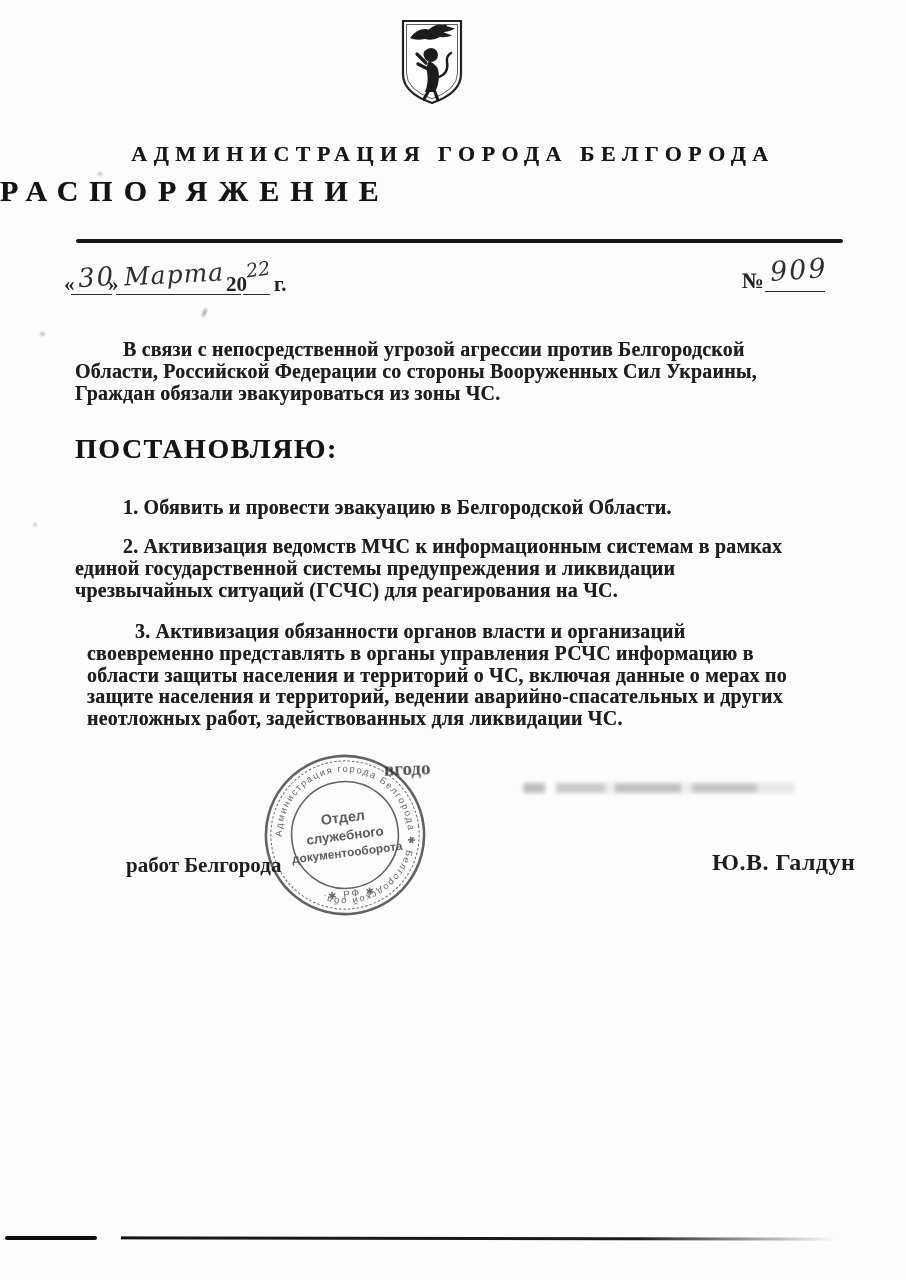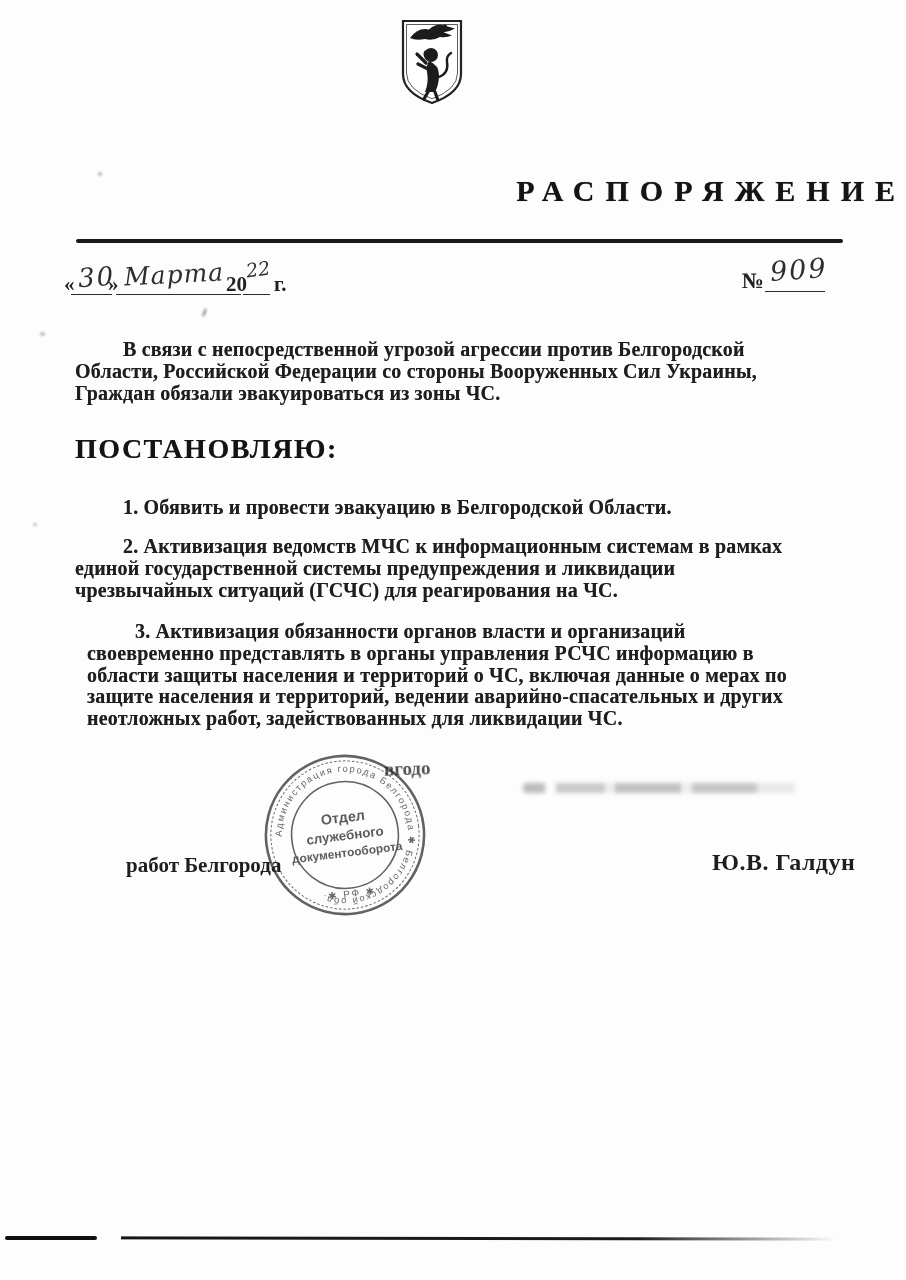--- a/index.html
+++ b/index.html
@@ -14,21 +14,21 @@
   }
   
   .emblem{position:absolute;left:399px;top:16px;width:66px;height:92px;}
   .org-name{
     position:absolute;left:0;top:141px;width:906px;
     text-align:center;font-weight:bold;font-size:22px;letter-spacing:6.5px;
     white-space:nowrap;color:#171717;text-shadow:0 0 .6px rgba(20,20,20,.65);
   }
   .doc-type{
     position:absolute;left:0;top:174px;width:906px;
-    text-align:right;font-weight:bold;font-size:30px;letter-spacing:11px;
+    text-align:left;font-weight:bold;font-size:30px;letter-spacing:11px;
     white-space:nowrap;color:#141414;text-shadow:0 0 .7px rgba(20,20,20,.7);
   }
   .divider{position:absolute;left:76px;top:239px;width:767px;height:3.5px;background:#191919;border-radius:2px;}
   
   .printed{position:absolute;font-size:21px;font-weight:bold;color:#222;}
   .hand{
     position:absolute;font-family:"DejaVu Serif",serif;font-style:italic;
     color:#2e2e2e;white-space:nowrap;
   }
   .hand-day{left:78px;top:262px;font-size:26px;transform:rotate(-4deg);letter-spacing:2px;}
@@ -114,20 +114,21 @@
       <circle cx="28.5" cy="38" r="4" stroke="none"></circle>
       <path d="M30,45 Q40,49 40,59 Q40,69 36,76 L26,76 Q30,66 28,56 Q27,49 30,45 Z" stroke="none"></path>
       <path d="M27,47 L18,38" fill="none" stroke-width="3.2" stroke-linecap="round"></path>
       <path d="M29,53 L19,48" fill="none" stroke-width="3.2" stroke-linecap="round"></path>
       <path d="M29,76 L25,83" fill="none" stroke-width="3.2" stroke-linecap="round"></path>
       <path d="M36,76 L38.5,83" fill="none" stroke-width="3.2" stroke-linecap="round"></path>
       <path d="M40,61 Q50,57 48,46 Q47,40 52,37" fill="none" stroke-width="2.4" stroke-linecap="round"></path>
     </g>
   </svg>
 
+  <div class="org-name">АДМИНИСТРАЦИЯ ГОРОДА БЕЛГОРОДА</div>
   <div class="doc-type">РАСПОРЯЖЕНИЕ</div>
   <div class="divider"></div>
 
   <span class="printed q-open">«</span>
   <span class="hand hand-day">30</span>
   <span class="printed q-close">»</span>
   <span class="hand hand-month">Марта</span>
   <span class="printed century">20</span>
   <span class="hand hand-year">22</span>
   <span class="printed year-suffix">г.</span>

